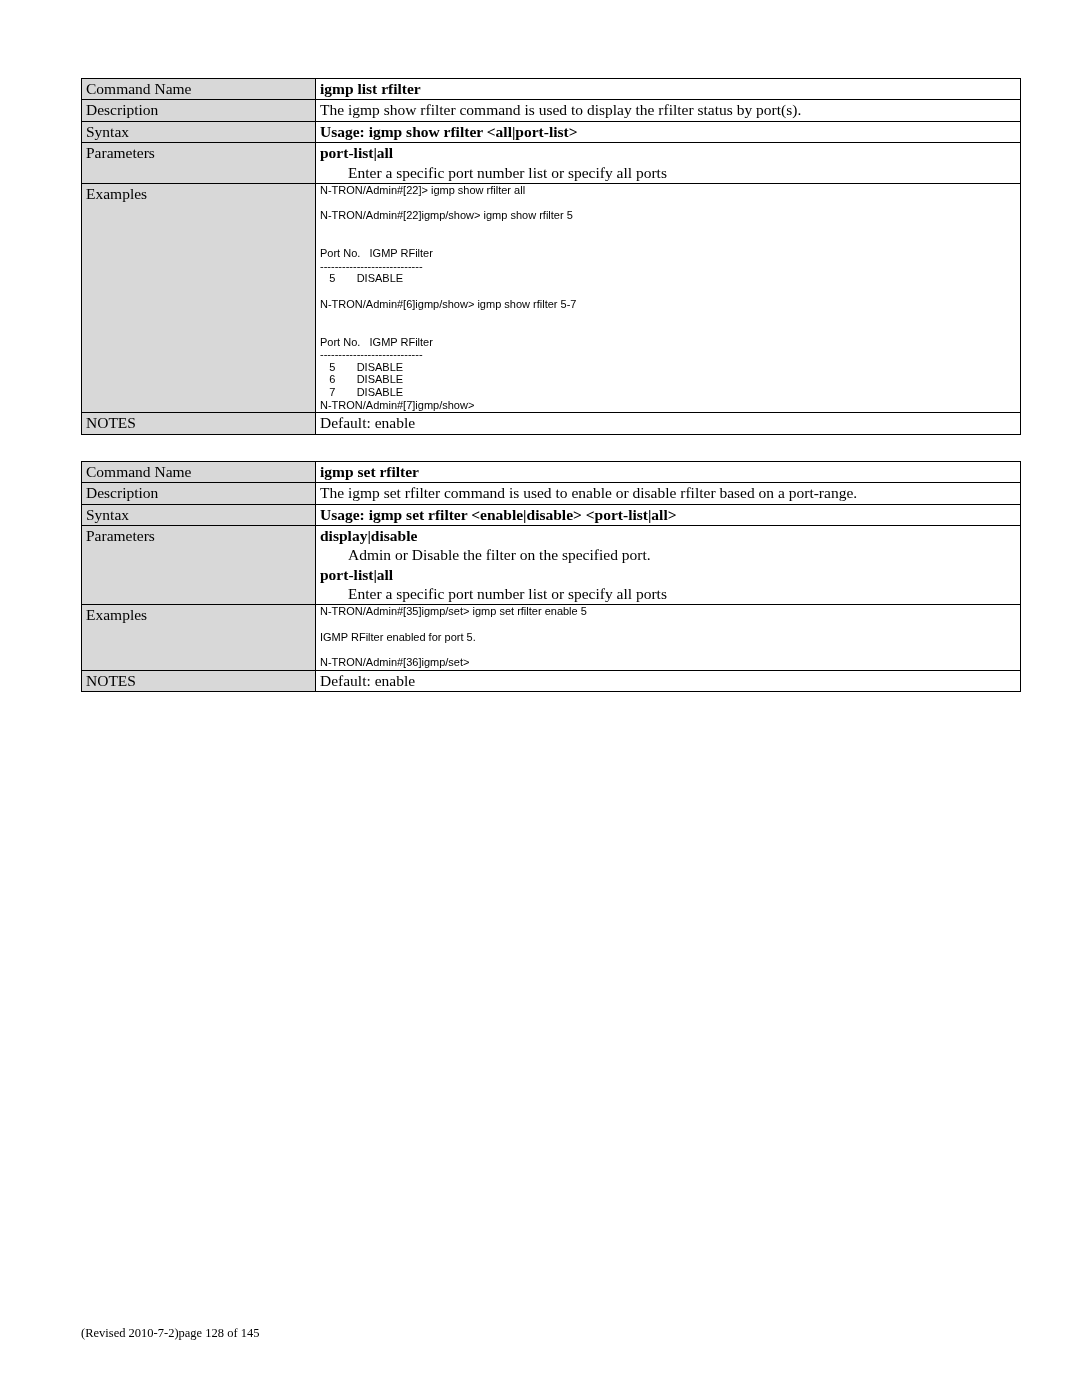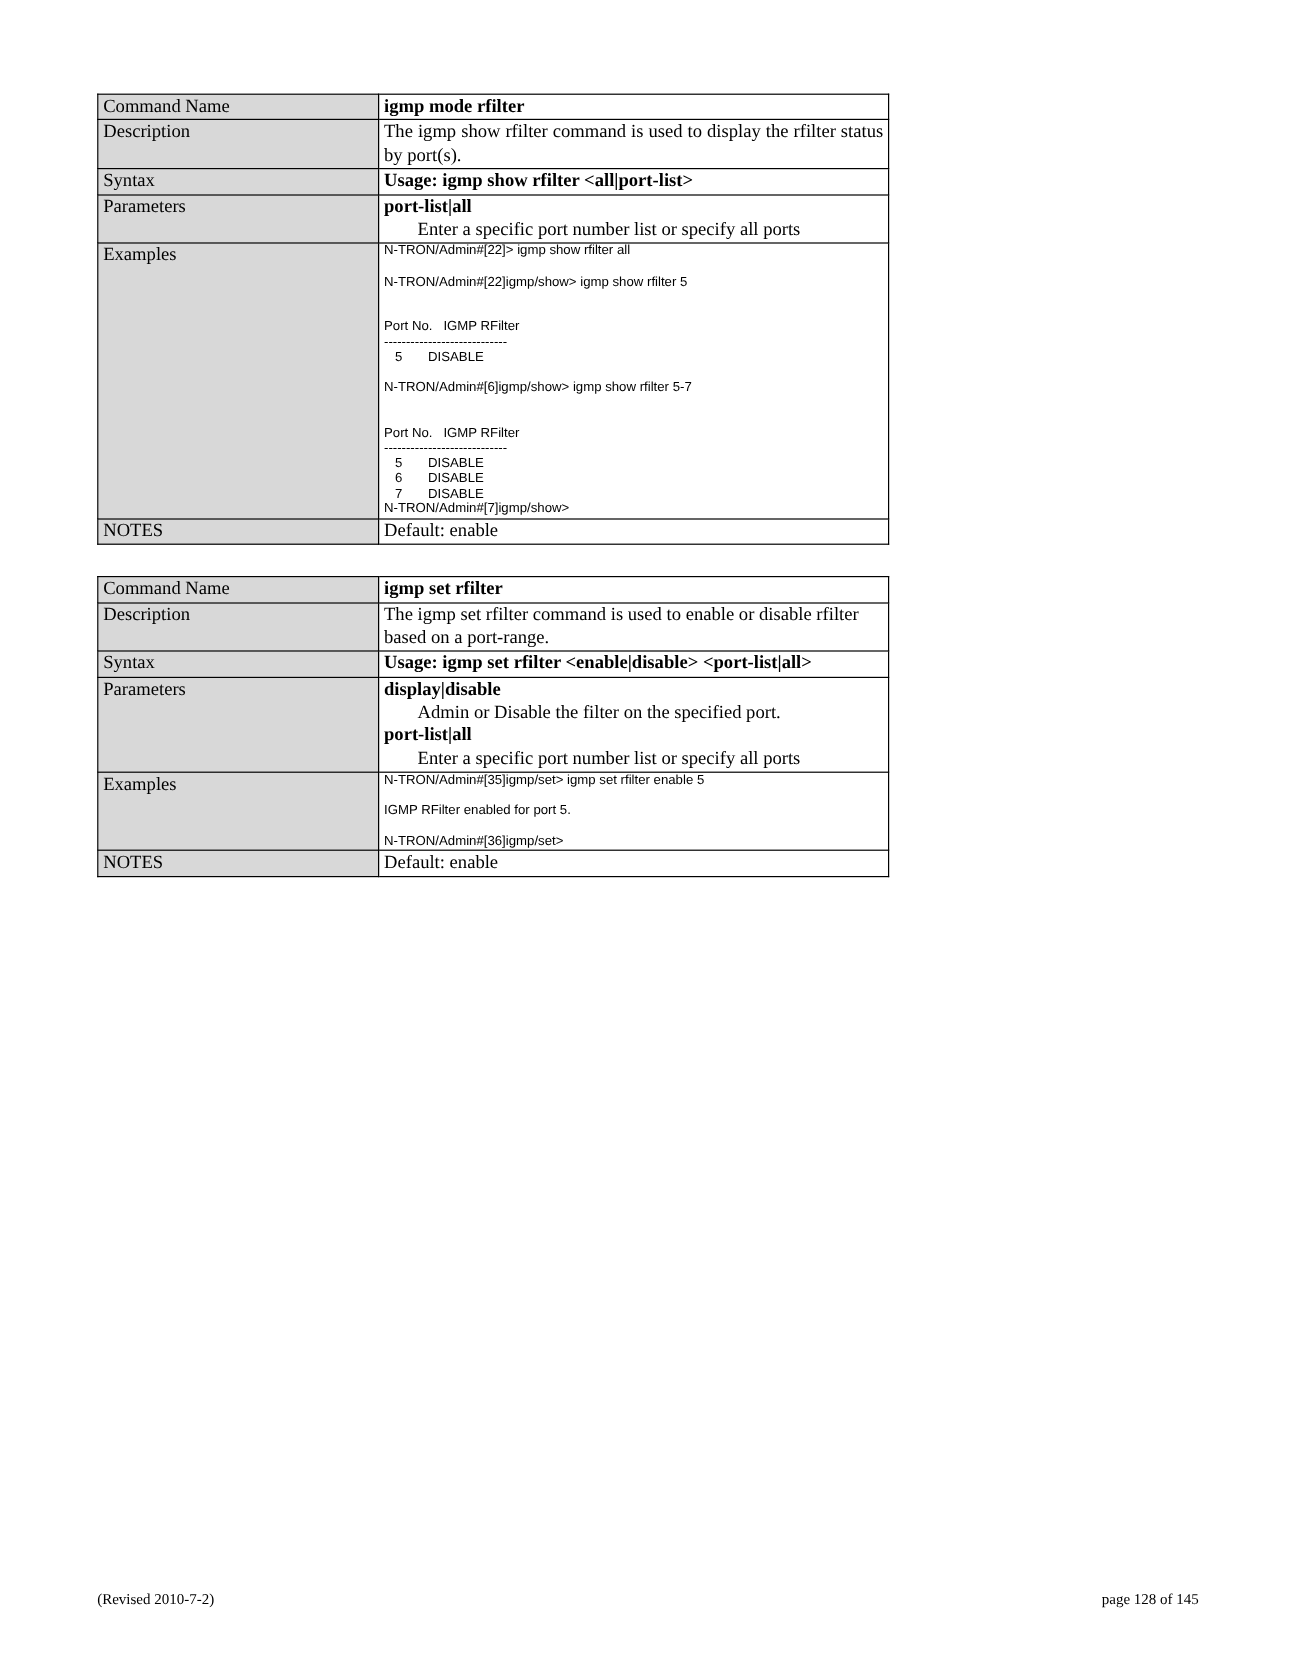--- a/index.html
+++ b/index.html
@@ -18,21 +18,21 @@
     position: relative;
   }
   .section-title {
     color: #0000cc;
     font-weight: bold;
     margin: 0 0 1px 5px;
     font-size: 15.5px;
   }
   table.cmd {
     border-collapse: collapse;
-    width: 660px;
+    width: 940px;
     margin-left: 0;
     margin-bottom: 26px;
   }
   table.cmd td {
     border: 1px solid #000000;
     padding: 0 4px 1px 4px;
     vertical-align: top;
     line-height: 1.25;
   }
   td.label {
@@ -48,36 +48,36 @@
     margin: 0;
     white-space: pre;
     line-height: 1.15;
   }
   .footer {
     position: absolute;
     bottom: 56px;
     left: 81px;
     right: 81px;
     display: flex;
-    justify-content: space-between;
+    justify-content: flex-start;
     font-size: 12.5px;
     font-family: "Times New Roman", Times, serif;
   }
 </style>
 </head>
 <body>
 
 <div class="page">
 
 
   <table class="cmd">
     <tbody>
         <tr>
       <td class="label">Command Name</td>
-      <td class="bold">igmp mode rfilter</td>
+      <td class="bold">igmp list rfilter</td>
     </tr>
     <tr>
       <td class="label">Description</td>
       <td class="justify">The igmp show rfilter command is used to display the rfilter status by port(s).</td>
     </tr>
     <tr>
       <td class="label">Syntax</td>
       <td class="bold">Usage: igmp show rfilter &lt;all|port-list&gt;</td>
     </tr>
     <tr>

